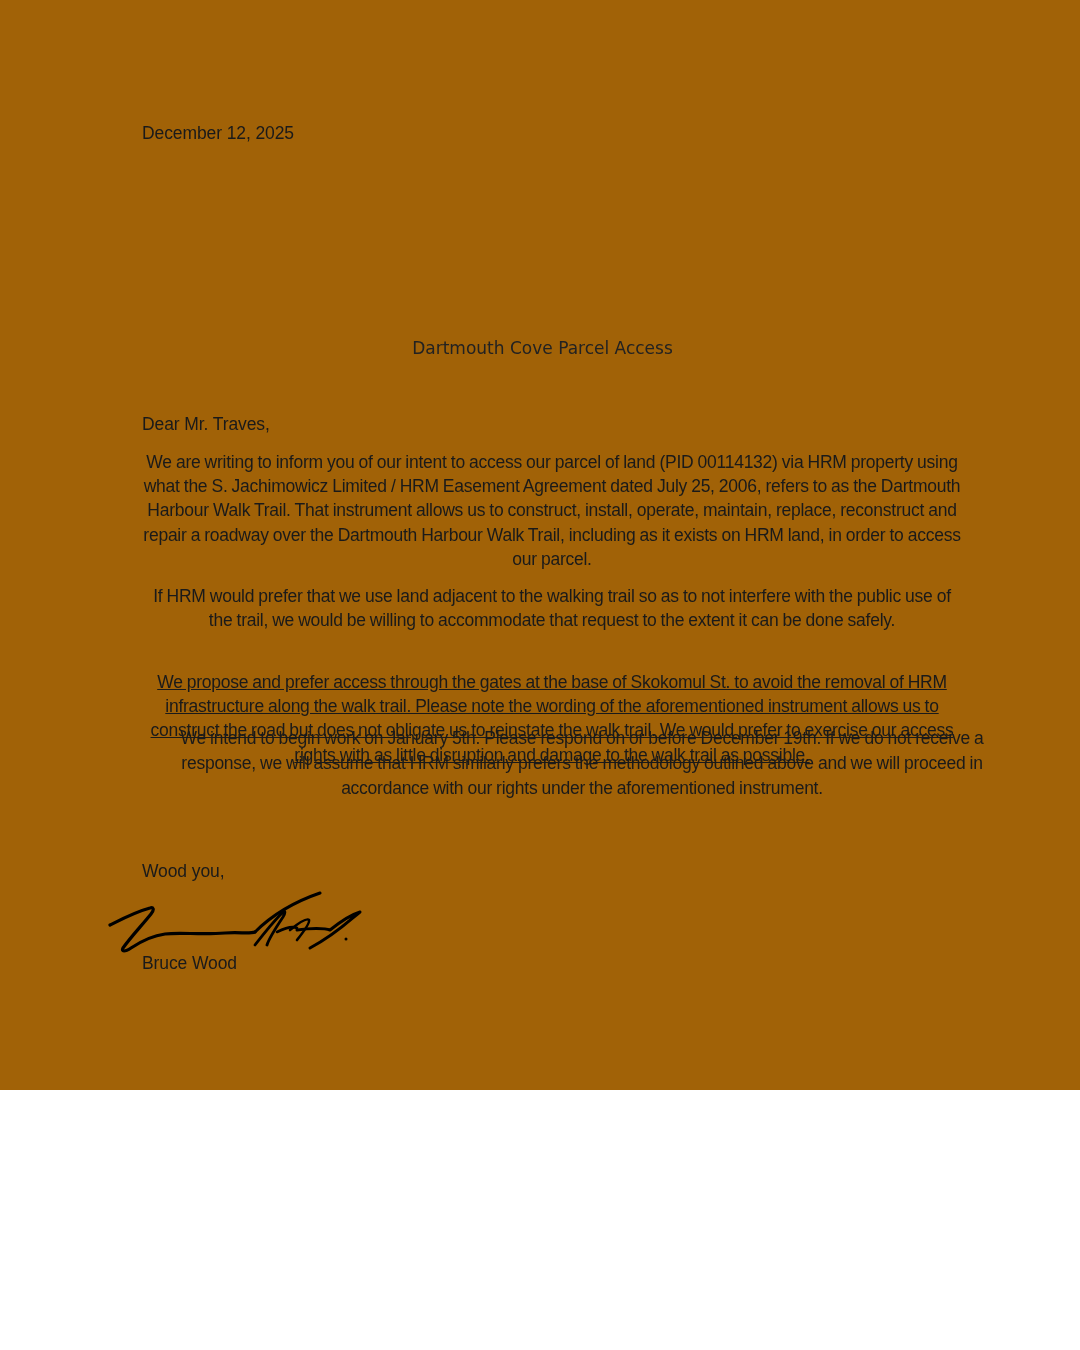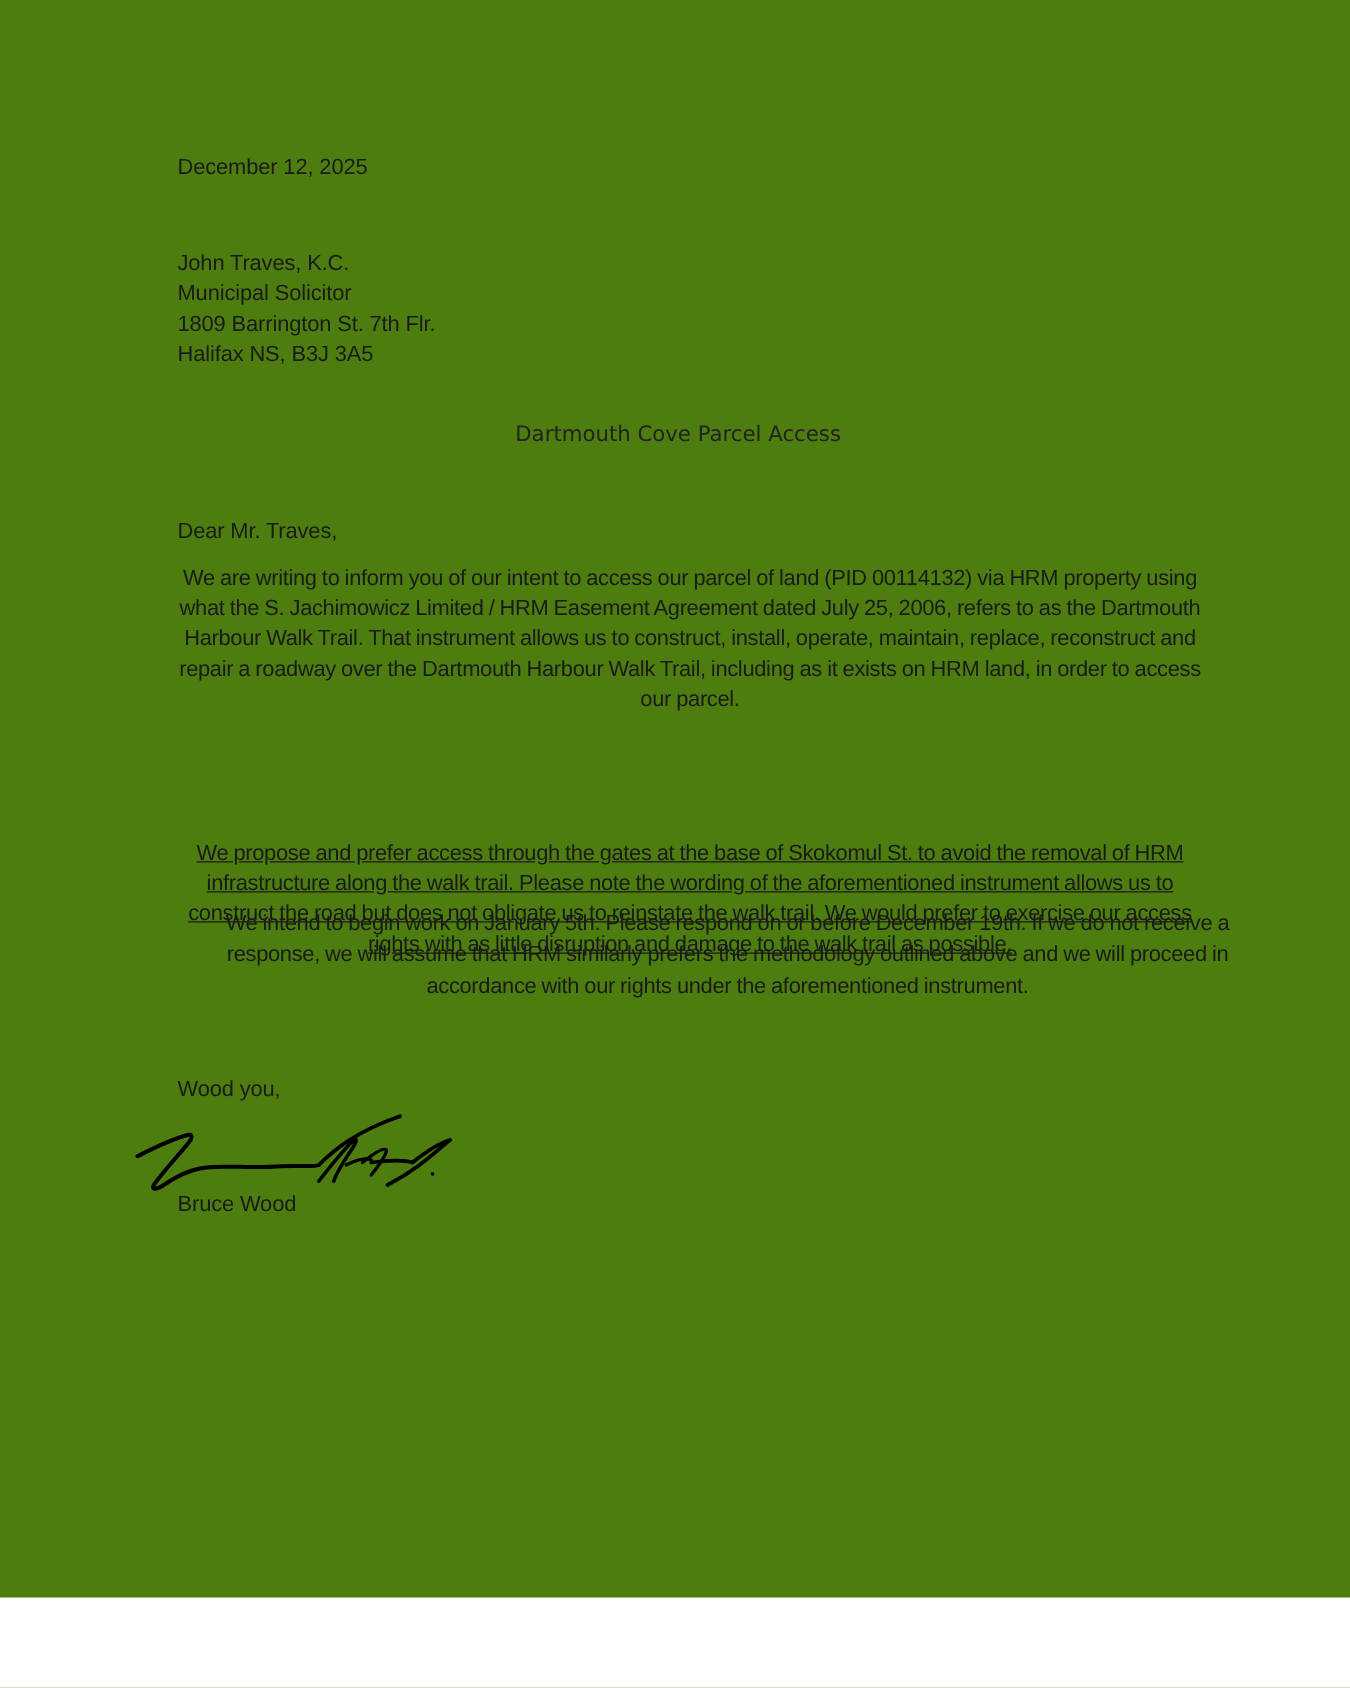--- a/index.html
+++ b/index.html
@@ -12,22 +12,22 @@
       height: 1350px;
       position: relative;
       overflow: hidden;
       font-family: "Liberation Sans", sans-serif;
       color: #1a1a1a;
     }
     .page {
       position: absolute;
       left: 0; top: 0;
       width: 1080px;
-      height: 1278px;
-      background: #4d7c0f;
+      height: 1090px;
+      background: #a16207;
     }
     .text {
       position: absolute;
       left: 142px;
       font-size: 17.5px;
       line-height: 24px;
       white-space: nowrap;
       letter-spacing: -0.1px;
     }
     .para {
@@ -69,32 +69,27 @@
     }
     .signer { top: 951px; }
   </style>
 </head>
 <body>
 
 <div class="page">
 
   <div class="text date">December 12, 2025</div>
 
-  <div class="text addr">
-    <div>John Traves, K.C.</div>
-    <div>Municipal Solicitor</div>
-    <div>1809 Barrington St. 7th Flr.</div>
-    <div>Halifax NS, B3J 3A5</div>
-  </div>
 
   <div class="subject">Dartmouth Cove Parcel Access</div>
 
   <div class="text salutation">Dear Mr. Traves,</div>
 
   <div class="para p1">We are writing to inform you of our intent to access our parcel of land (PID 00114132) via HRM property using what the S. Jachimowicz Limited / HRM Easement Agreement dated July 25, 2006, refers to as the Dartmouth Harbour Walk Trail. That instrument allows us to construct, install, operate, maintain, replace, reconstruct and repair a roadway over the Dartmouth Harbour Walk Trail, including as it exists on HRM land, in order to access our parcel.</div>
+  <div class="para p2">If HRM would prefer that we use land adjacent to the walking trail so as to not interfere with the public use of the trail, we would be willing to accommodate that request to the extent it can be done safely.</div>
   <div class="para p3">We propose and prefer access through the gates at the base of Skokomul St. to avoid the removal of HRM infrastructure along the walk trail. Please note the wording of the aforementioned instrument allows us to construct the road but does not obligate us to reinstate the walk trail. We would prefer to exercise our access rights with as little disruption and damage to the walk trail as possible.</div>
   <div class="para p4">We intend to begin work on January 5th. Please respond on or before December 19th. If we do not receive a response, we will assume that HRM similarly prefers the methodology outlined above and we will proceed in accordance with our rights under the aforementioned instrument.</div>
 
   <div class="text closing">Wood you,</div>
 
   <svg class="signature" viewBox="0 0 265 70" xmlns="http://www.w3.org/2000/svg">
     <g fill="none" stroke="#000" stroke-linecap="round" stroke-linejoin="round">
       <path d="M5 35 C 15 30, 30 22, 45 18 C 48 17, 50 19, 46 24 C 38 34, 25 48, 18 58 C 16 62, 20 62, 26 58 C 35 52, 45 46, 60 44 C 75 42, 95 45, 120 43 C 135 42, 145 44, 150 42" stroke-width="3.2"></path>
       <path d="M150 42 C 162 30, 180 15, 215 3" stroke-width="3"></path>
       <path d="M150 55 C 160 42, 172 28, 178 22 C 180 20, 181 22, 178 27 C 172 36, 164 48, 162 55" stroke-width="2.8"></path>

